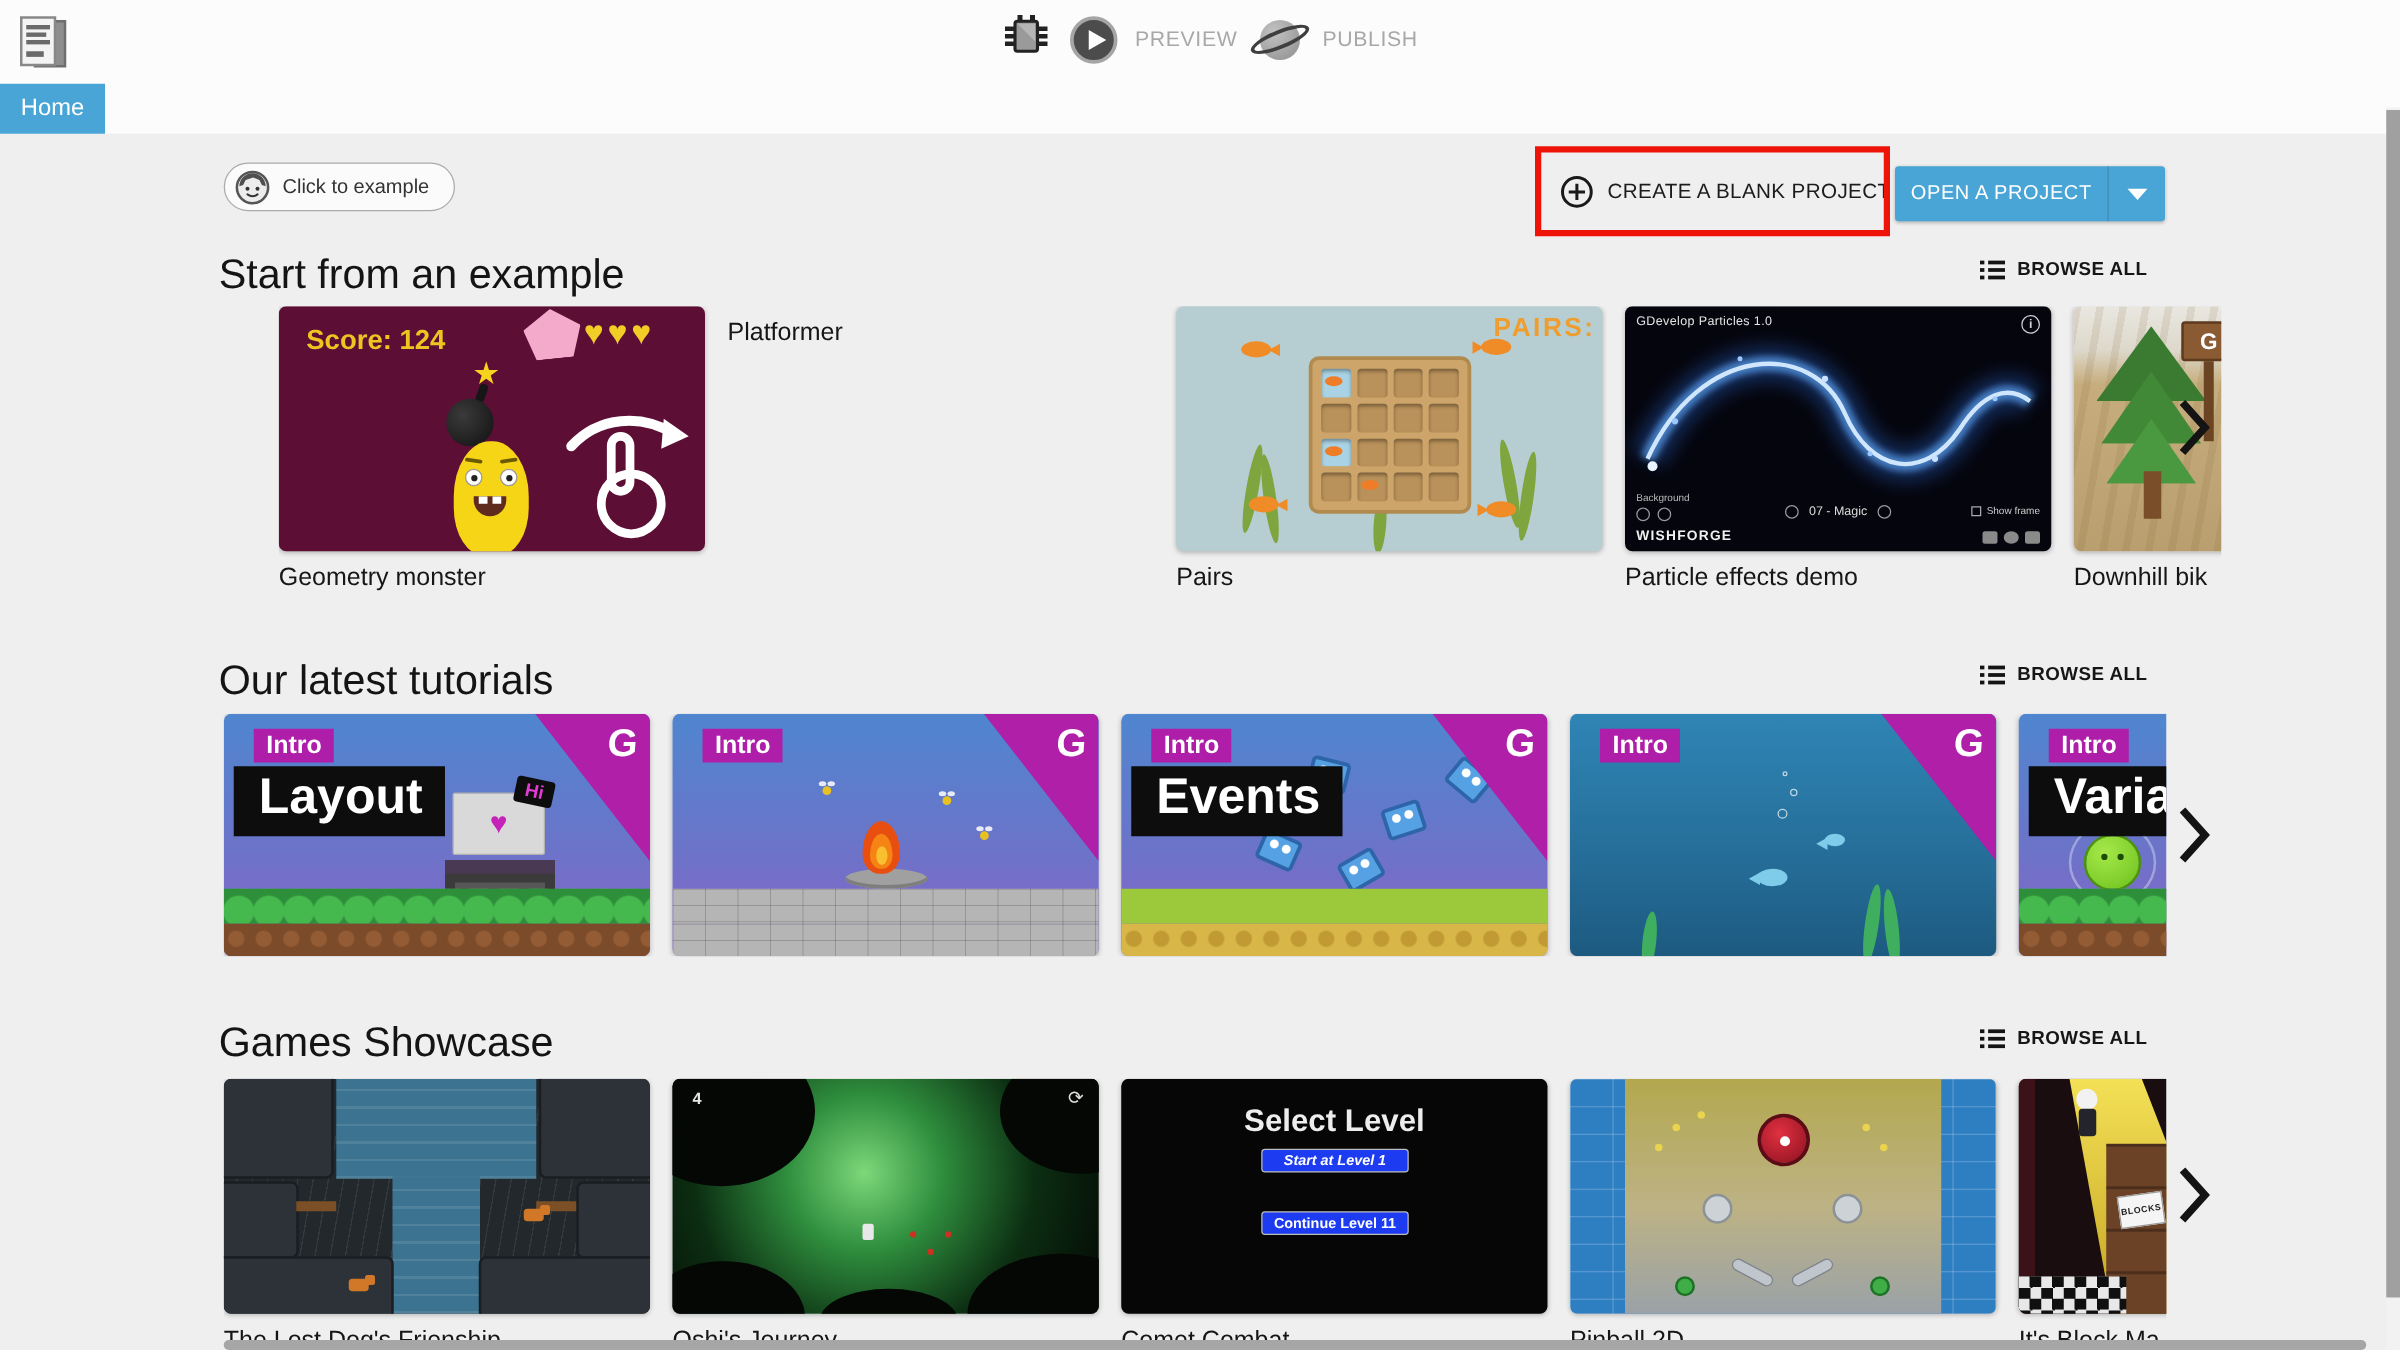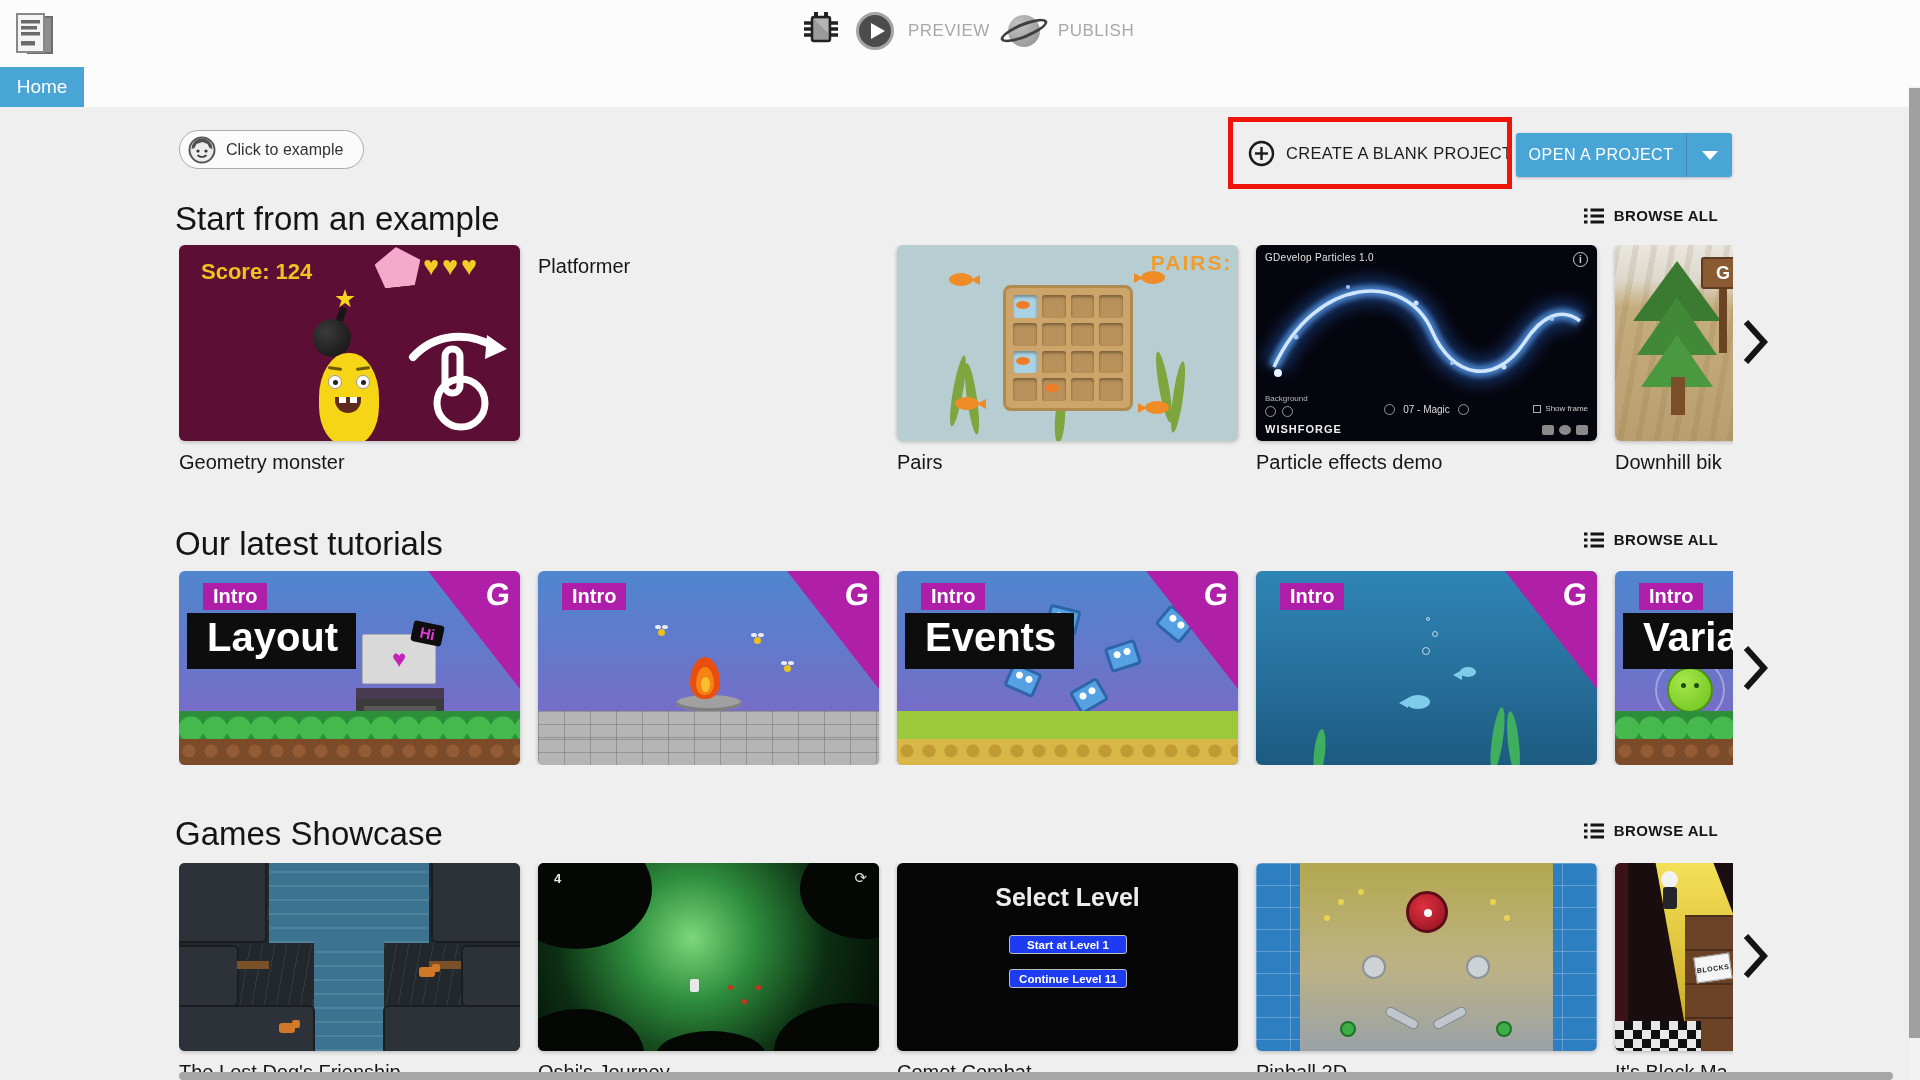--- a/index.html
+++ b/index.html
@@ -249,21 +249,21 @@
       <rect x="0" y="0.5" width="3.5" height="3" fill="#141414"></rect>
         <rect x="6.5" y="0.5" width="13.5" height="3" fill="#141414"></rect>
       <rect x="0" y="6.5" width="3.5" height="3" fill="#141414"></rect>
         <rect x="6.5" y="6.5" width="13.5" height="3" fill="#141414"></rect>
       <rect x="0" y="12.5" width="3.5" height="3" fill="#141414"></rect>
         <rect x="6.5" y="12.5" width="13.5" height="3" fill="#141414"></rect>
     </svg>
     <span>BROWSE ALL</span>
   </div>
 
-  <div class="cards-row row1" style="top:245px; height:240px;">
+  <div class="cards-row row1" style="top:245px; height:240px;margin-left:44px;">
 
     <div class="card">
       <div class="thumb th-geom">
         <div class="g-score">Score: 124</div>
         <div class="g-penta"></div>
         <div class="g-hearts">♥♥♥</div>
         <div class="g-fuse"></div>
         <div class="g-spark"></div>
         <div class="g-bomb"></div>
         <div class="g-monster">
@@ -535,21 +535,21 @@
         <div class="os-hero"></div>
         <div class="os-count">4</div>
         <div class="os-reload">⟳</div>
       </div>
       <div class="caption">Oshi's Journey</div>
     </div>
 
     <div class="card">
       <div class="thumb th-comet">
         <div class="c-head">Select Level</div>
-        <div class="c-btn" style="top:72px;">Start at Level 1</div>
+        <div class="c-btn" style="top:56px;font-style:italic;">Start at Level 1</div>
         <div class="c-btn" style="top:106px;">Continue Level 11</div>
       </div>
       <div class="caption">Comet Combat</div>
     </div>
 
     <div class="card">
       <div class="thumb th-pin">
         <div class="pin-table">
           <div class="pin-dot" style="left:24px; top:52px;"></div>
           <div class="pin-dot" style="left:38px; top:36px;"></div>

